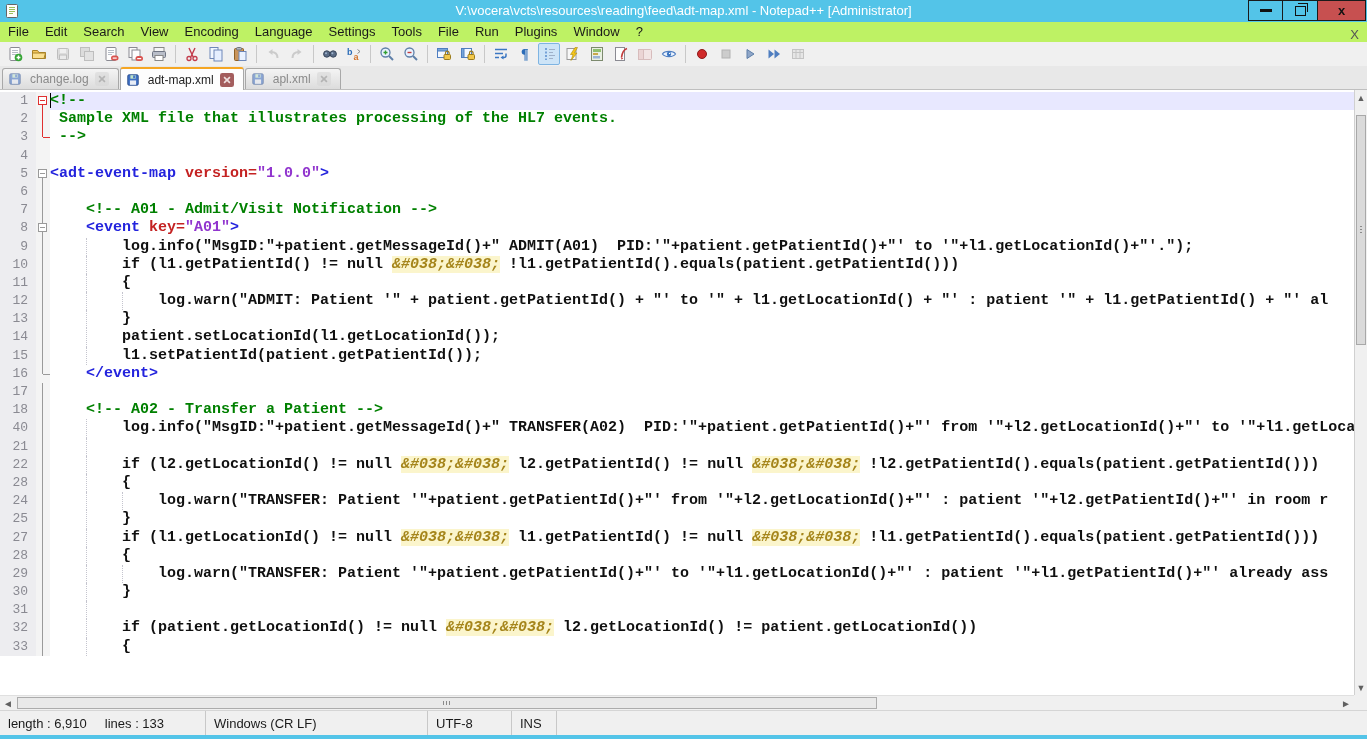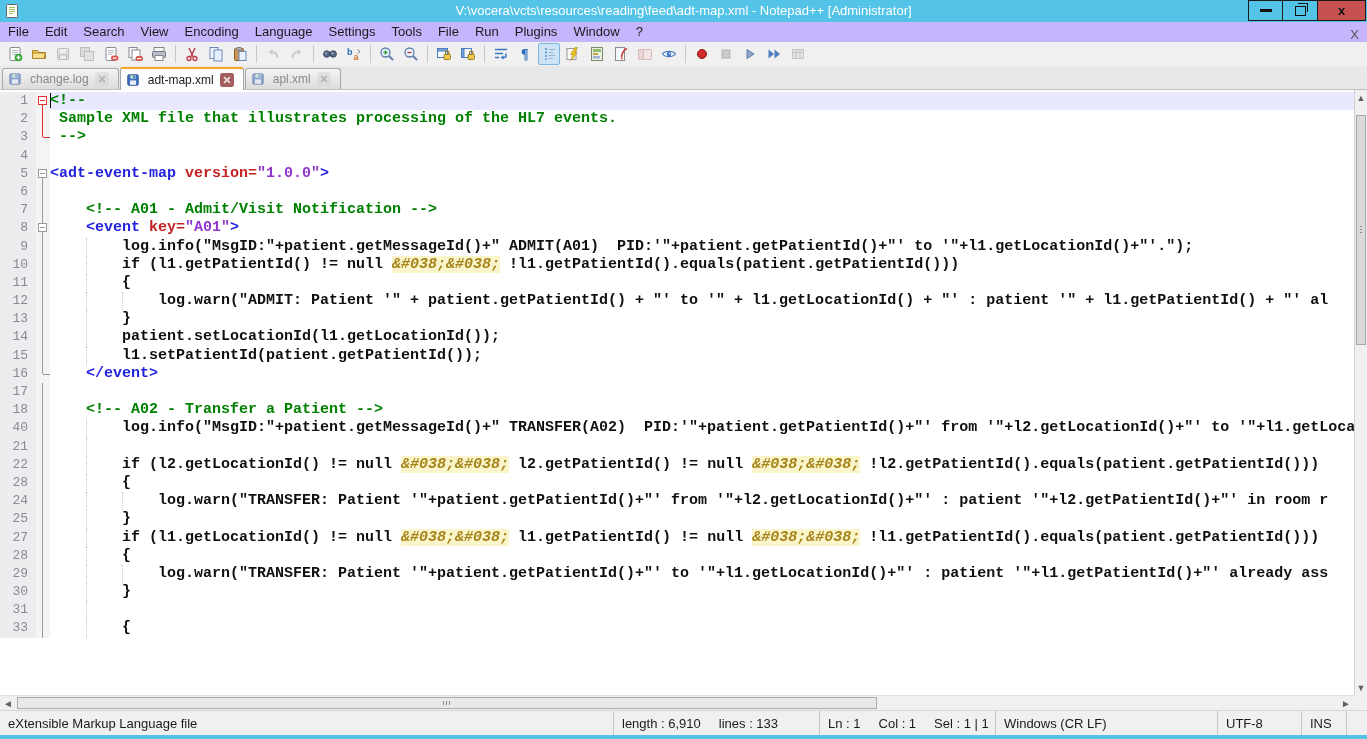--- a/index.html
+++ b/index.html
@@ -12,21 +12,21 @@
   #title-text{position:absolute;left:0;right:0;text-align:center;color:#fff;font-size:13px;line-height:22px;}
   #winbtns{position:absolute;right:1px;top:0;height:21px;display:flex;z-index:5;}
   .wbtn{width:35px;height:21px;border:1px solid #1a1a1a;border-left:none;display:flex;align-items:center;justify-content:center;box-sizing:border-box;}
   .wbtn:first-child{border-left:1px solid #1a1a1a;}
   #btn-close{width:48px;background:var(--closebtn,#C75050);}
   .glyph-min{width:12px;height:3px;background:#111;}
   .glyph-restore{width:9px;height:8px;border:1.5px solid #111;position:relative;background:var(--titlebar,#53C4E8);}
   .glyph-restore:before{content:"";position:absolute;left:2px;top:-4px;width:9px;height:8px;border:1.5px solid #111;border-bottom:none;border-left:none;}
   .glyph-x{font-size:13px;font-weight:bold;color:#111;line-height:1;}
   
-  #menubar{position:absolute;top:22px;left:0;right:0;height:20px;background:#c4b5fd;display:flex;align-items:flex-end;}
+  #menubar{position:absolute;top:22px;left:0;right:0;height:20px;background:#bef264;display:flex;align-items:flex-end;}
   .menu-item{padding:0 8px;font-size:13px;color:#1a1a1a;line-height:20px;}
   #menu-close{position:absolute;right:8px;font-size:13px;color:#555;}
   
   #toolbar{position:absolute;top:42px;left:0;right:0;height:24px;background:#F0F0F0;display:flex;align-items:center;padding-left:3px;}
   .tbtn{width:22px;height:22px;display:flex;align-items:center;justify-content:center;margin:0 1px;border:1px solid transparent;border-radius:2px;box-sizing:border-box;}
   .tbtn svg{width:16px;height:16px;}
   .tbtn.disabled{opacity:.5;}
   .tbtn.active{background:#CDE4F7;border-color:#7EB4E2;}
   .tsep{width:1px;height:18px;background:#C8C8C8;margin:0 4px;}
   
@@ -600,20 +600,27 @@
         <span class="txt"><i class="gd" style="left: 36px;"></i><span class="seg x">        }</span></span>
       </div>
       <div class="ln">
         <span class="num">31</span>
         <span class="fold">
           <i class="fv" style="background:#9A9A9A;top:0;bottom:0"></i>
         </span>
         <span class="txt"><i class="gd" style="left: 36px;"></i></span>
       </div>
       <div class="ln">
+        <span class="num">32</span>
+        <span class="fold">
+          <i class="fv" style="background:#9A9A9A;top:0;bottom:0"></i>
+        </span>
+        <span class="txt"><i class="gd" style="left: 36px;"></i><span class="seg x">        if (patient.getLocationId() != null </span><span class="seg e">&amp;#038;</span><span class="seg e">&amp;#038;</span><span class="seg x"> l2.getLocationId() != patient.getLocationId())</span></span>
+      </div>
+      <div class="ln">
         <span class="num">33</span>
         <span class="fold">
           <i class="fv" style="background:#9A9A9A;top:0;bottom:0"></i>
         </span>
         <span class="txt"><i class="gd" style="left: 36px;"></i><span class="seg x">        {</span></span>
       </div>
     </div>
 
   <div id="vscroll">
     <div class="sarrow" style="top:0">▲</div>
@@ -634,32 +641,24 @@
           <b></b>
           <b></b>
           <b></b>
         </div>
       </div>
     <div class="harrow" style="right:0">►</div>
   </div>
   <div id="scorner"></div>
 
   <div id="statusbar">
-    <div class="sseg" id="seg-doctype">
-        <span>eXtensible Markup Language file</span>
-      </div>
     <div class="sseg" id="seg-length">
       <span>length : 6,910</span>
       <span>lines : 133</span>
     </div>
-    <div class="sseg" id="seg-pos">
-      <span>Ln : 1</span>
-      <span>Col : 1</span>
-      <span>Sel : 1 | 1</span>
-    </div>
     <div class="sseg" id="seg-eol">
         <span>Windows (CR LF)</span>
       </div>
     <div class="sseg" id="seg-enc">
         <span>UTF-8</span>
       </div>
     <div class="sseg" id="seg-ins">
         <span>INS</span>
       </div>
     <div class="sseg" id="seg-grip"></div>

